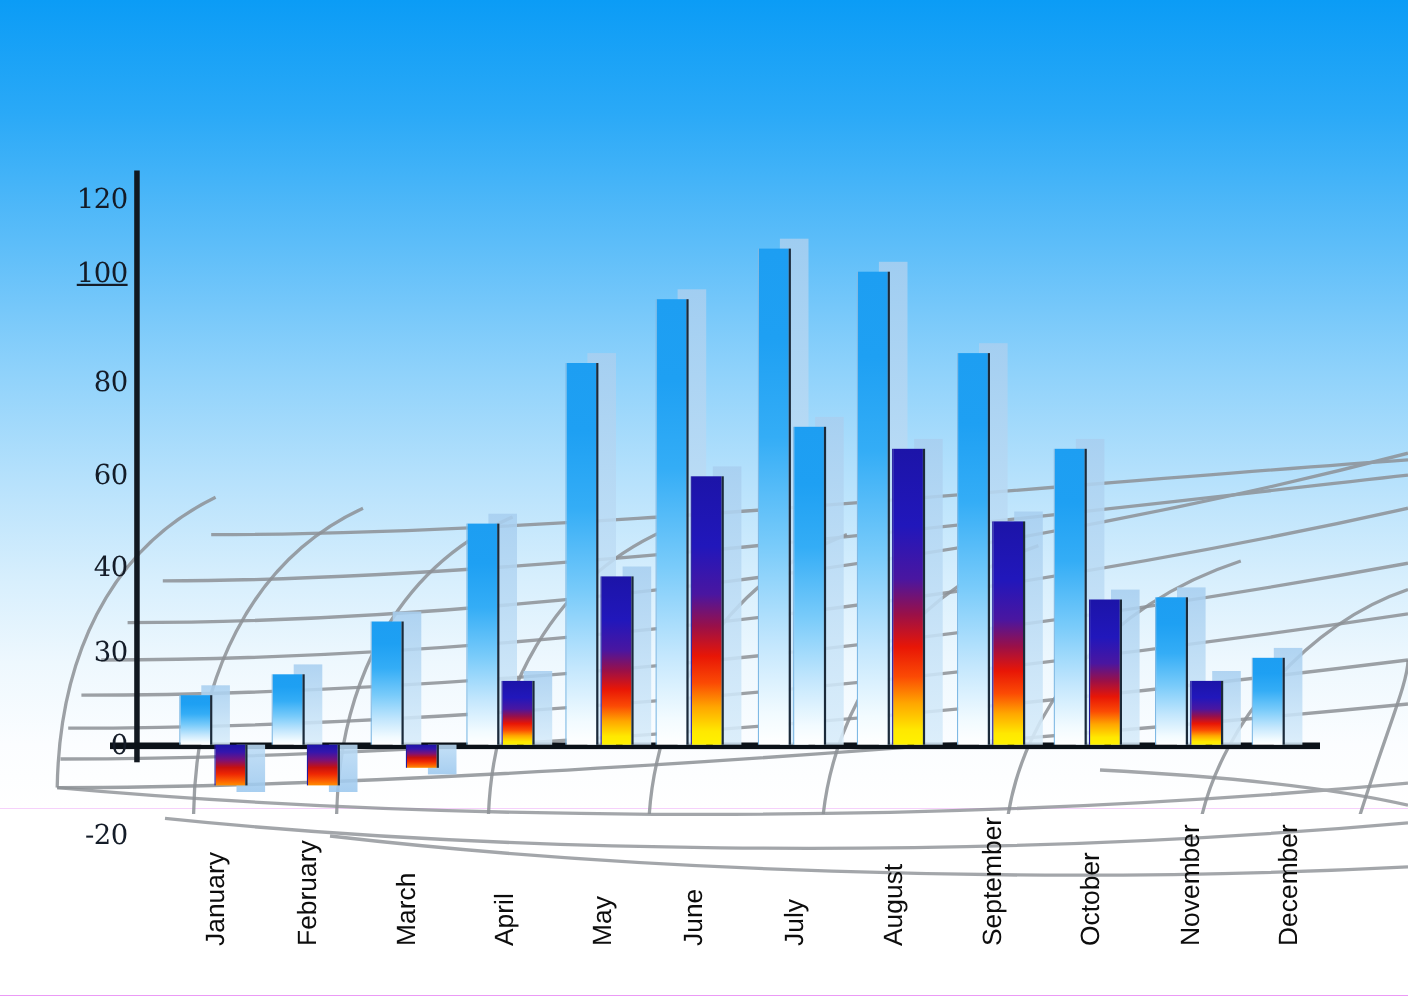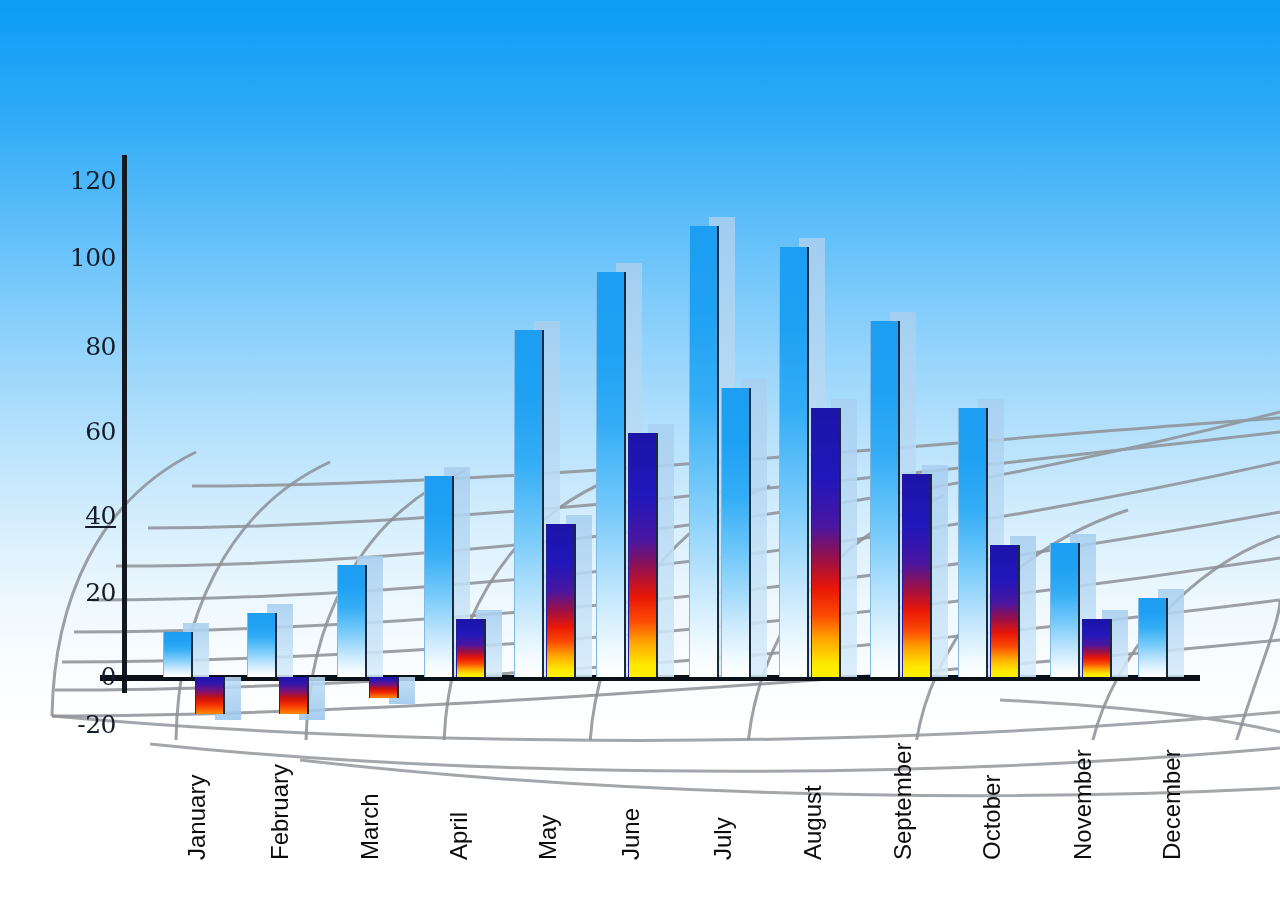--- a/index.html
+++ b/index.html
@@ -160,27 +160,27 @@
       <path d="M1000,700 C1120,706 1210,716 1280,732"></path>
     </g>
   </svg>
 
   <div id="plot">
 
     <div class="y-axis"></div>
     <div class="zero-line"></div>
 
     <div class="ytick" style="left:46px;top:168px;">120</div>
-    <div class="ytick" style="left:46px;top:245px;">100</div>
+    <div class="ytick" style="left:46px;top:235px;text-decoration:underline;">100</div>
     <div class="ytick" style="left:46px;top:334px;">80</div>
     <div class="ytick" style="left:46px;top:419px;text-align:right;">60</div>
-    <div class="ytick" style="left:46px;top:503px;text-decoration:underline;">40</div>
-    <div class="ytick" style="left:46px;top:580px;">20</div>
+    <div class="ytick" style="left:46px;top:503px;">40</div>
+    <div class="ytick" style="left:46px;top:580px;">30</div>
     <div class="ytick" style="left:46px;top:664px;">0</div>
-    <div class="ytick" style="left:46px;top:712px;">-20</div>
+    <div class="ytick" style="left:46px;top:746px;">-20</div>
 
     <div id="bars-layer">
         <div class="slab" style="left: 183px; top: 622.515px; width: 26px; height: 54.485px;"></div>
         <div class="bar cool" title="January: 11" style="left: 163px; top: 631.515px; width: 30px; height: 45.485px;"></div>
         <div class="slab neg" style="left: 215px; top: 677px; width: 26px; height: 43.215px;"></div>
         <div class="bar warm neg" title="January: -9" style="left: 195px; top: 677px; width: 30px; height: 37.215px;"></div>
         <div class="slab" style="left: 267px; top: 603.908px; width: 26px; height: 73.0925px;"></div>
         <div class="bar cool" title="February: 15.5" style="left: 247px; top: 612.908px; width: 30px; height: 64.0925px;"></div>
         <div class="slab neg" style="left: 299px; top: 677px; width: 26px; height: 43.215px;"></div>
         <div class="bar warm neg" title="February: -9" style="left: 279px; top: 677px; width: 30px; height: 37.215px;"></div>

